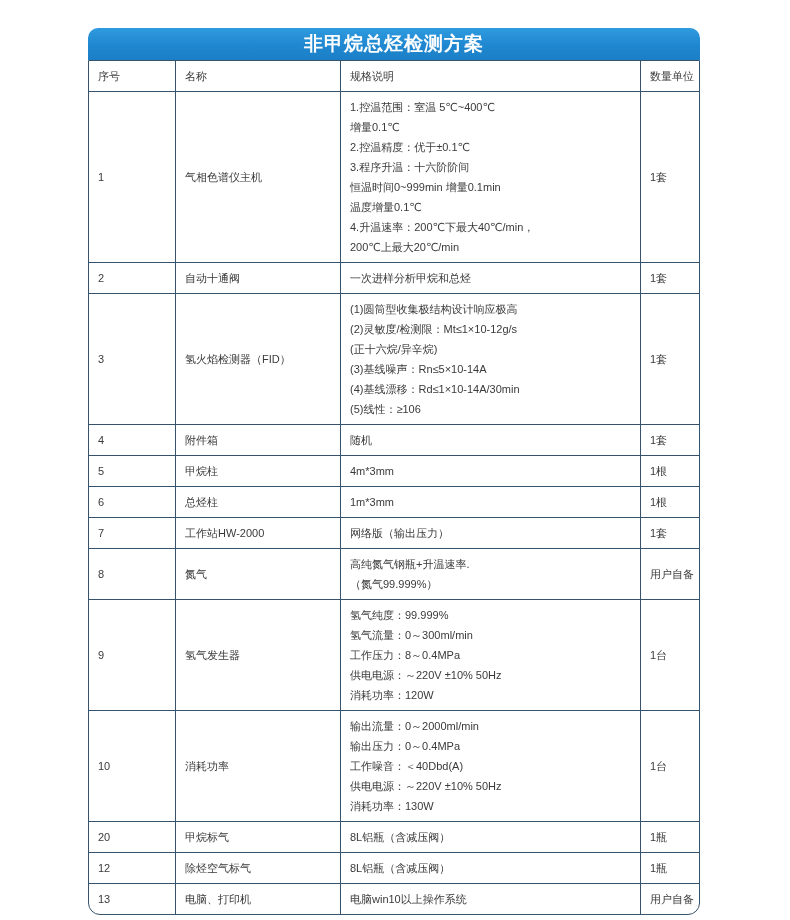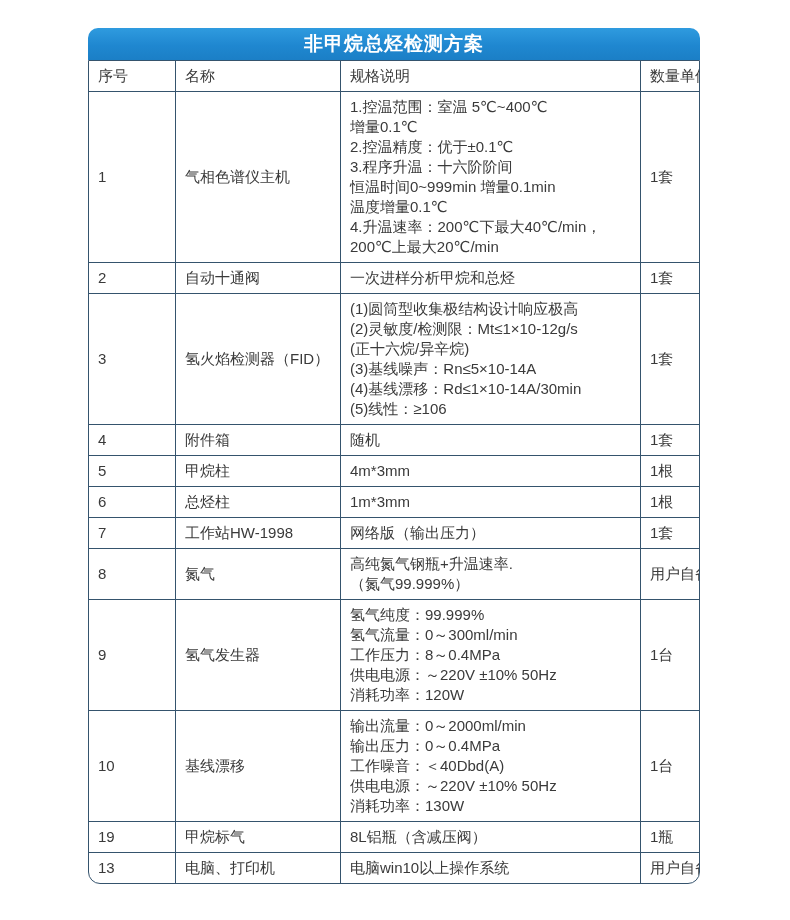--- a/index.html
+++ b/index.html
@@ -31,21 +31,21 @@
   .table-frame{
     border:1px solid #35536d;
     border-radius:0 0 12px 12px;
     overflow:hidden;
     background:#ffffff;
   }
   table.spec-table{
     width:100%;
     border-collapse:collapse;
     table-layout:fixed;
-    font-size:15px;
+    font-size:11px;
   }
   table.spec-table th,
   table.spec-table td{
     border-right:1px solid #35536d;
     border-bottom:1px solid #35536d;
     padding:5px 9px;
     line-height:20px;
     vertical-align:middle;
     font-weight:normal;
     text-align:left;
@@ -124,21 +124,21 @@
               <td class="col-qty">1根</td>
             </tr>
             <tr>
               <td class="col-no">6</td>
               <td class="col-name">总烃柱</td>
               <td class="col-spec">1m*3mm</td>
               <td class="col-qty">1根</td>
             </tr>
             <tr>
               <td class="col-no">7</td>
-              <td class="col-name">工作站HW-1998</td>
+              <td class="col-name">工作站HW-2000</td>
               <td class="col-spec">网络版（输出压力）</td>
               <td class="col-qty">1套</td>
             </tr>
             <tr>
               <td class="col-no">8</td>
               <td class="col-name">氮气</td>
               <td class="col-spec">高纯氮气钢瓶+升温速率.
 （氮气99.999%）</td>
               <td class="col-qty">用户自备</td>
             </tr>
@@ -147,31 +147,37 @@
               <td class="col-name">氢气发生器</td>
               <td class="col-spec">氢气纯度：99.999%
 氢气流量：0～300ml/min
 工作压力：8～0.4MPa
 供电电源：～220V ±10% 50Hz
 消耗功率：120W</td>
               <td class="col-qty">1台</td>
             </tr>
             <tr>
               <td class="col-no">10</td>
-              <td class="col-name">基线漂移</td>
+              <td class="col-name">消耗功率</td>
               <td class="col-spec">输出流量：0～2000ml/min
 输出压力：0～0.4MPa
 工作噪音：＜40Dbd(A)
 供电电源：～220V ±10% 50Hz
 消耗功率：130W</td>
               <td class="col-qty">1台</td>
             </tr>
             <tr>
-              <td class="col-no">19</td>
+              <td class="col-no">20</td>
               <td class="col-name">甲烷标气</td>
+              <td class="col-spec">8L铝瓶（含减压阀）</td>
+              <td class="col-qty">1瓶</td>
+            </tr>
+            <tr>
+              <td class="col-no">12</td>
+              <td class="col-name">除烃空气标气</td>
               <td class="col-spec">8L铝瓶（含减压阀）</td>
               <td class="col-qty">1瓶</td>
             </tr>
             <tr>
               <td class="col-no">13</td>
               <td class="col-name">电脑、打印机</td>
               <td class="col-spec">电脑win10以上操作系统</td>
               <td class="col-qty">用户自备</td>
             </tr>
           </tbody>

